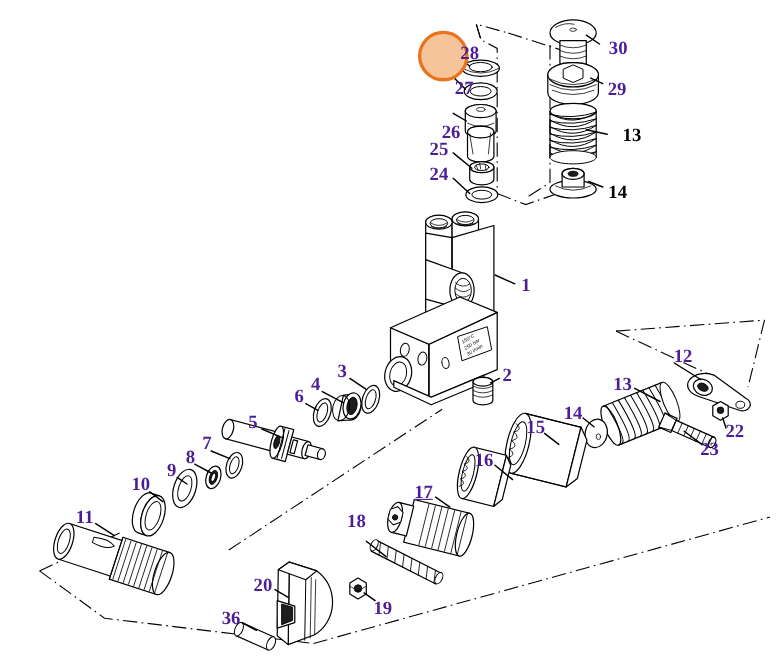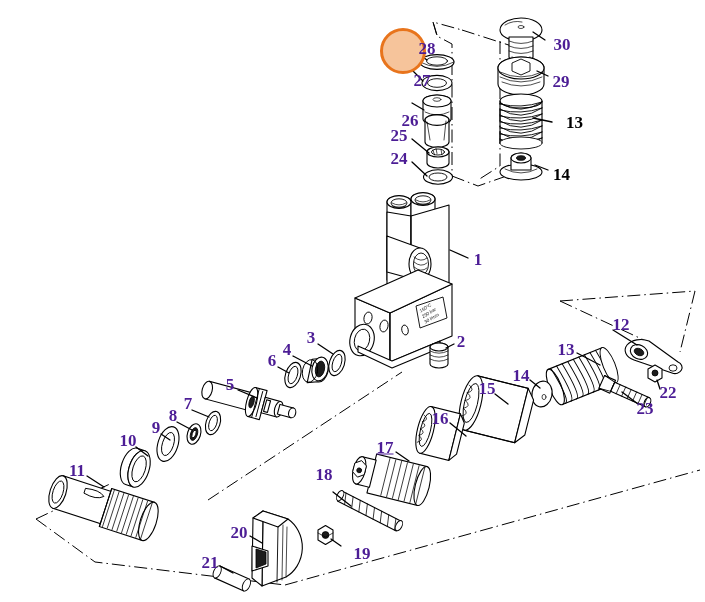--- a/index.html
+++ b/index.html
@@ -431,23 +431,23 @@
       <div class="callout" style="left: 156px; top: 427px;">9</div>
       <div class="callout" style="left: 128px; top: 440px;">10</div>
       <div class="callout" style="left: 77px; top: 470px;">11</div>
       <div class="callout" style="left: 604px; top: 324px; margin-left: 17px;">12</div>
       <div class="callout" style="left: 566px; top: 349px;">13</div>
       <div class="callout" style="left: 521px; top: 375px;">14</div>
       <div class="callout" style="left: 487px; top: 388px;">15</div>
       <div class="callout" style="left: 440px; top: 418px;">16</div>
       <div class="callout" style="left: 385px; top: 447px; text-decoration: underline;">17</div>
       <div class="callout" style="left: 324px; top: 474px;">18</div>
-      <div class="callout" style="left: 348px; top: 553px; margin-left: 14px;">19</div>
+      <div class="callout" style="left: 348px; top: 553px;">19</div>
       <div class="callout" style="left: 239px; top: 532px;">20</div>
-      <div class="callout" style="left: 210px; top: 562px;">21</div>
+      <div class="callout" style="left: 210px; top: 562px;">36</div>
       <div class="callout" style="left: 668px; top: 392px;">22</div>
       <div class="callout" style="left: 645px; top: 408px;">23</div>
       <div class="callout" style="left: 399px; top: 158px;">24</div>
       <div class="callout" style="left: 399px; top: 135px;">25</div>
       <div class="callout" style="left: 410px; top: 100px; margin-top: 20px;">26</div>
       <div class="callout" style="left: 422px; top: 66px; margin-top: 14px;">27</div>
       <div class="callout hl-label" style="left: 403px; top: 48px;">28</div>
       <div class="callout" style="left: 561px; top: 81px;">29</div>
       <div class="callout" style="left: 562px; top: 44px;">30</div>
     </div>

